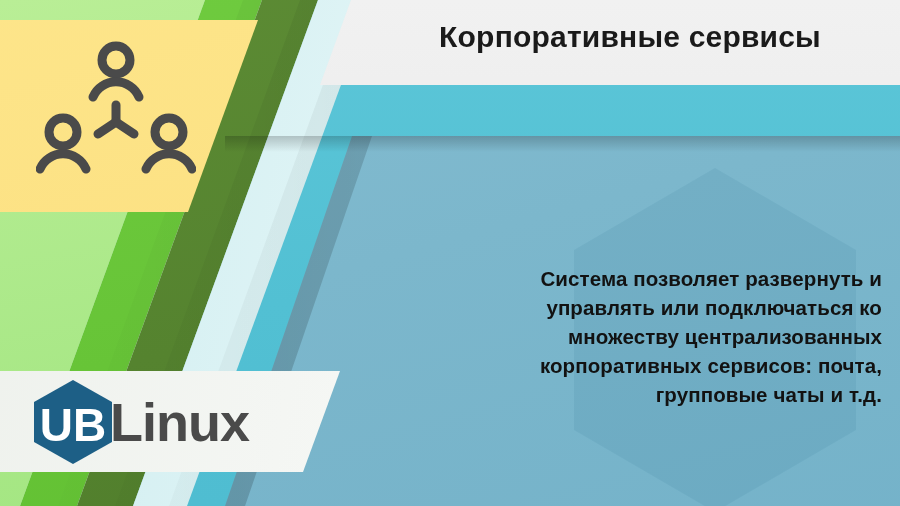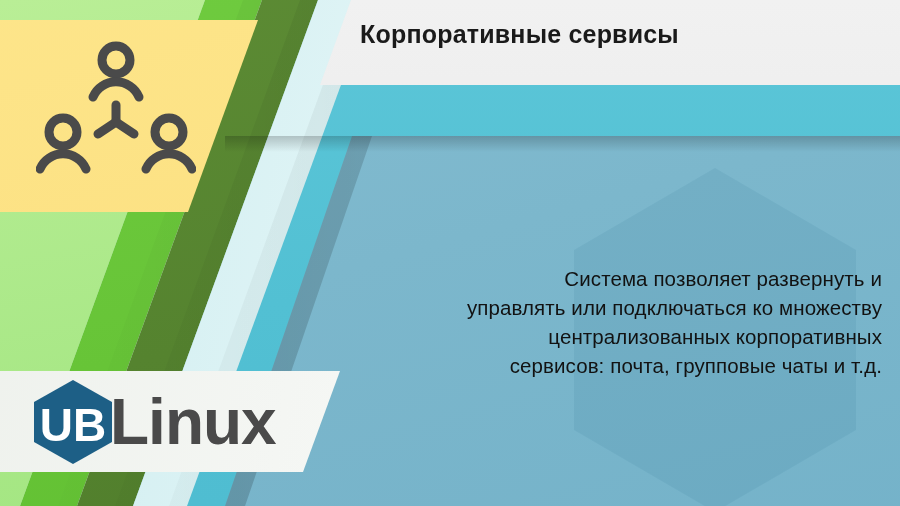--- a/index.html
+++ b/index.html
@@ -123,37 +123,37 @@
   .title-band {
     left:0; top:0; width:1100px; height:506px;
     background:linear-gradient(180deg,#f1f1f1 0%, #eaeaea 55%, #e2e2e2 100%);
     clip-path:polygon(351px 0px, 900px 0px, 900px 85px, 320px 85px);
     filter:drop-shadow(2px 4px 6px rgba(0,0,0,.30));
   }
   .title-text {
     position:absolute;
     left:360px; top:20px;
     width:540px;
-    text-align:left;
-    font-size:25px;
+    text-align:center;
+    font-size:30px;
     font-weight:bold;
     color:#1a1a1a;
     letter-spacing:.2px;
     white-space:nowrap;
   }
 
   
   .body-text {
     position:absolute;
     right:18px; top:264px;
     width:420px;
     text-align:right;
     font-size:20.5px;
     line-height:29px;
-    font-weight:normal;
+    font-weight:bold;
     color:#121212;
     letter-spacing:.1px;
   }
 
   
   .logo-band {
     left:0; top:0; width:1100px; height:506px;
     background:linear-gradient(100deg,#eef1ec 0%, #f4f6f3 30%, #fbfcfb 62%, #f2f4f2 100%);
     clip-path:polygon(0px 371px, 340px 371px, 303px 472px, 0px 472px);
     filter:drop-shadow(2px 4px 6px rgba(0,0,0,.26));
@@ -161,21 +161,21 @@
 
   .logo-wrap {
     position:absolute;
     left:30px; top:378px;
     display:flex;
     align-items:center;
   }
   .logo-mark { position:relative; width:86px; height:88px;text-align:right; }
   .logo-mark svg { display:block; width:100%; height:100%; }
   .logo-word {
-    font-size:64px;
+    font-size:54px;
     font-weight:bold;
     color:#4a4a4a;
     margin-left:-6px;
     line-height:1;
     letter-spacing:-1px;
     text-align:right;
   }
 </style>
 </head>
 <body>

